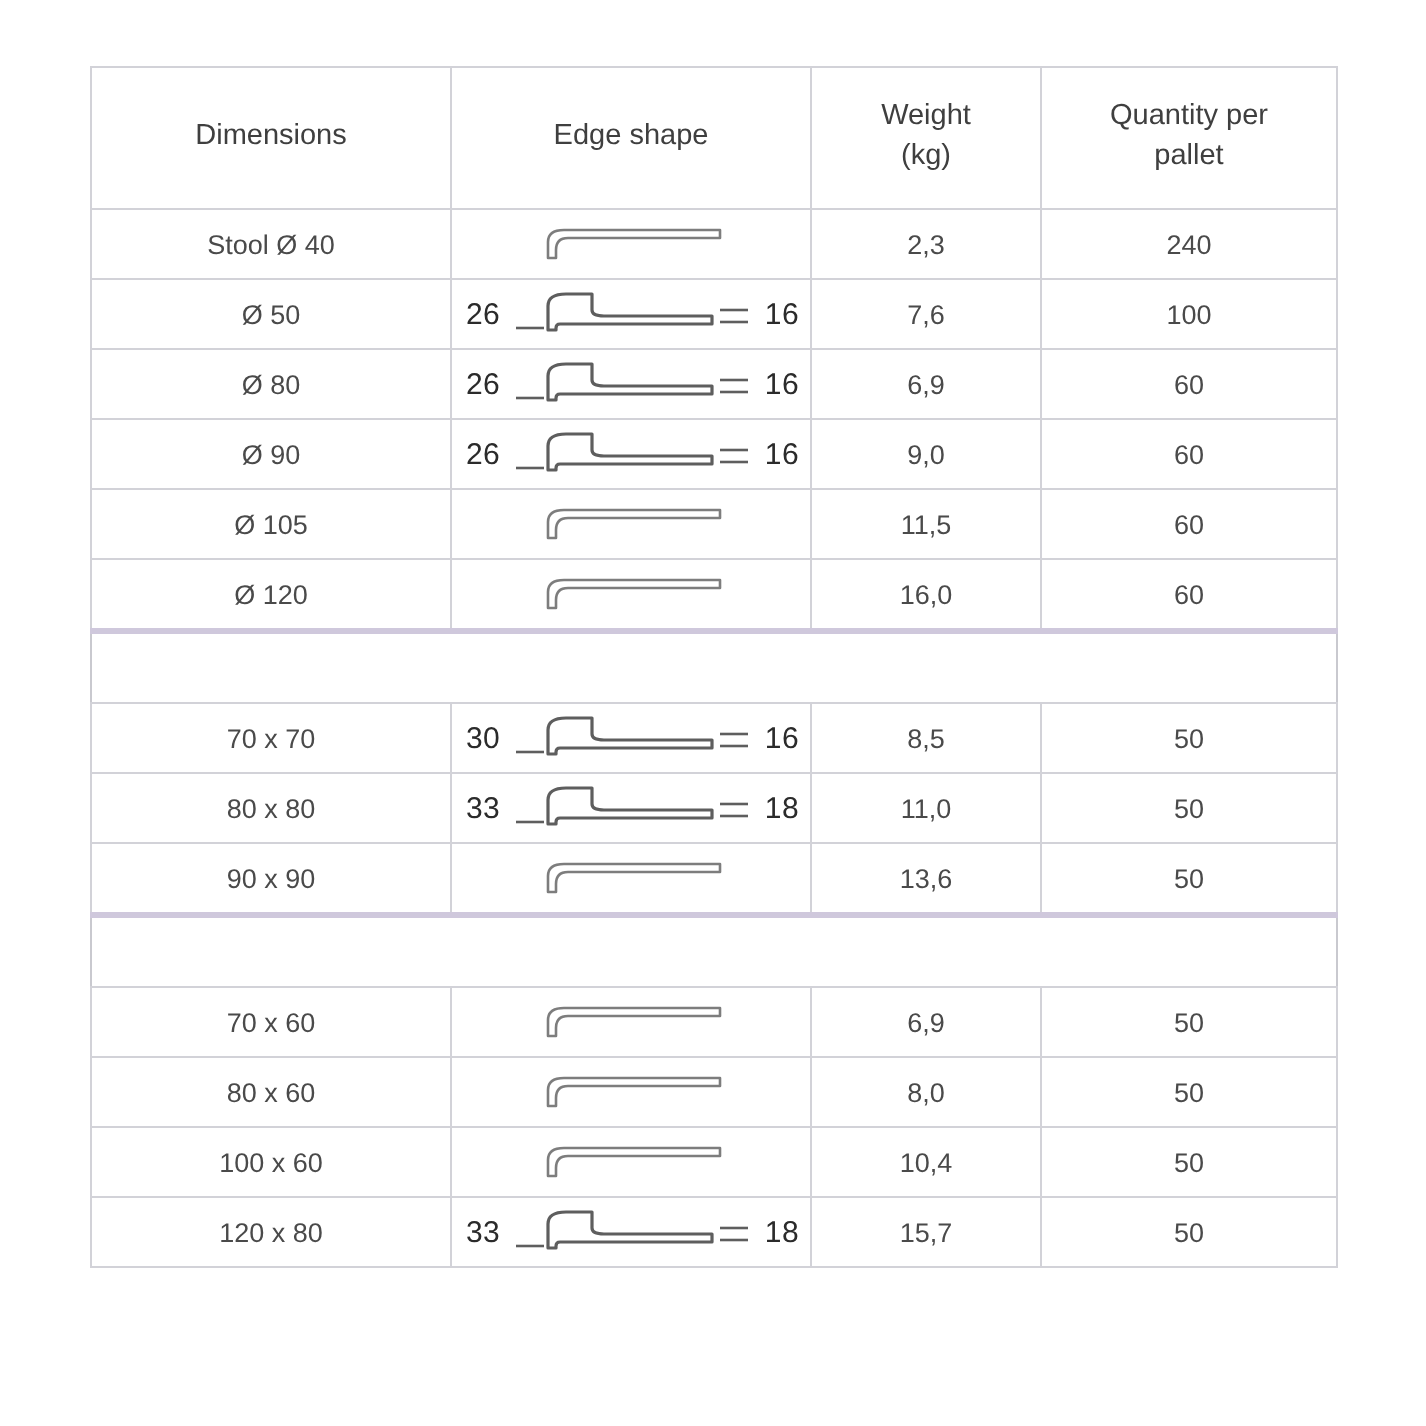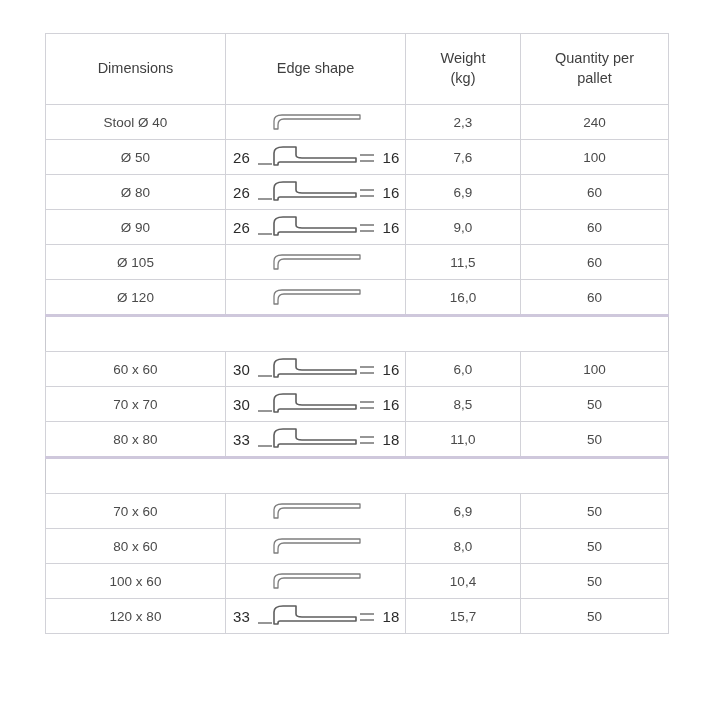--- a/index.html
+++ b/index.html
@@ -213,74 +213,69 @@
               </span>
             </div>
           </td>
           <td class="num">16,0</td>
           <td class="num">60</td>
         </tr>
         <tr class="group-sep">
           <td colspan="4"></td>
         </tr>
         <tr>
-          <td class="dim">60 x 60</td>
+          <td class="dim">70 x 70</td>
           <td class="edge">
             <div class="edge-wrap">
               <span class="lbl left">30</span>
               <span>
     <svg width="120" height="30" viewBox="0 0 120 30" aria-hidden="true">
       <line x1="2" y1="22" x2="16" y2="22" stroke="#5e5e5e" stroke-width="1.3"></line>
       <line x1="104" y1="13" x2="118" y2="13" stroke="#5e5e5e" stroke-width="1.3"></line>
       <line x1="104" y1="19" x2="118" y2="19" stroke="#5e5e5e" stroke-width="1.3"></line>
       <path d="M18 23 L18 11 Q18 5 27 5 L40 5 L40 13 Q40 16 46 16 L100 16 L100 20 L24 20 Q22 20 22 22 L22 23 Z" fill="none" stroke="#5e5e5e" stroke-width="1.6" stroke-linejoin="round"></path>
     </svg>
               </span>
               <span class="lbl right">16</span>
             </div>
           </td>
-          <td class="num">6,0</td>
-          <td class="num">100</td>
-        </tr>
-        <tr>
-          <td class="dim">70 x 70</td>
-          <td class="edge">
-            <div class="edge-wrap">
-              <span class="lbl left">30</span>
-              <span>
-    <svg width="120" height="30" viewBox="0 0 120 30" aria-hidden="true">
-      <line x1="2" y1="22" x2="16" y2="22" stroke="#5e5e5e" stroke-width="1.3"></line>
-      <line x1="104" y1="13" x2="118" y2="13" stroke="#5e5e5e" stroke-width="1.3"></line>
-      <line x1="104" y1="19" x2="118" y2="19" stroke="#5e5e5e" stroke-width="1.3"></line>
-      <path d="M18 23 L18 11 Q18 5 27 5 L40 5 L40 13 Q40 16 46 16 L100 16 L100 20 L24 20 Q22 20 22 22 L22 23 Z" fill="none" stroke="#5e5e5e" stroke-width="1.6" stroke-linejoin="round"></path>
-    </svg>
-              </span>
-              <span class="lbl right">16</span>
-            </div>
-          </td>
           <td class="num">8,5</td>
           <td class="num">50</td>
         </tr>
         <tr>
           <td class="dim">80 x 80</td>
           <td class="edge">
             <div class="edge-wrap">
               <span class="lbl left">33</span>
               <span>
     <svg width="120" height="30" viewBox="0 0 120 30" aria-hidden="true">
       <line x1="2" y1="22" x2="16" y2="22" stroke="#5e5e5e" stroke-width="1.3"></line>
       <line x1="104" y1="13" x2="118" y2="13" stroke="#5e5e5e" stroke-width="1.3"></line>
       <line x1="104" y1="19" x2="118" y2="19" stroke="#5e5e5e" stroke-width="1.3"></line>
       <path d="M18 23 L18 11 Q18 5 27 5 L40 5 L40 13 Q40 16 46 16 L100 16 L100 20 L24 20 Q22 20 22 22 L22 23 Z" fill="none" stroke="#5e5e5e" stroke-width="1.6" stroke-linejoin="round"></path>
     </svg>
               </span>
               <span class="lbl right">18</span>
             </div>
           </td>
           <td class="num">11,0</td>
+          <td class="num">50</td>
+        </tr>
+        <tr>
+          <td class="dim">90 x 90</td>
+          <td class="edge">
+            <div class="edge-wrap plain">
+              <span>
+    <svg width="96" height="26" viewBox="0 0 96 26" aria-hidden="true">
+      <path d="M6 20 L6 12 Q6 6 14 6 L92 6 L92 10 L16 10 Q10 10 10 16 L10 20 Z" fill="none" stroke="#7d7d7d" stroke-width="1.3" stroke-linejoin="round"></path>
+    </svg>
+              </span>
+            </div>
+          </td>
+          <td class="num">13,6</td>
           <td class="num">50</td>
         </tr>
         <tr class="group-sep">
           <td colspan="4"></td>
         </tr>
         <tr>
           <td class="dim">70 x 60</td>
           <td class="edge">
             <div class="edge-wrap plain">
               <span>

